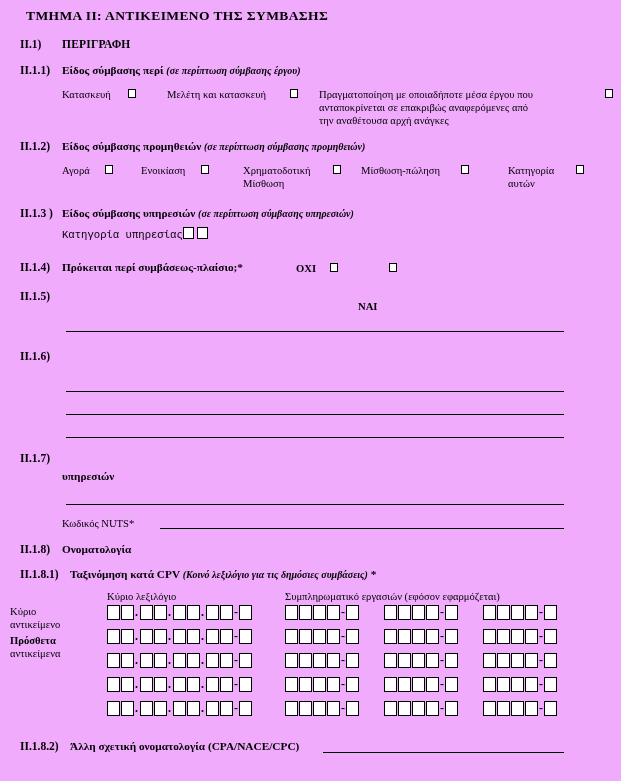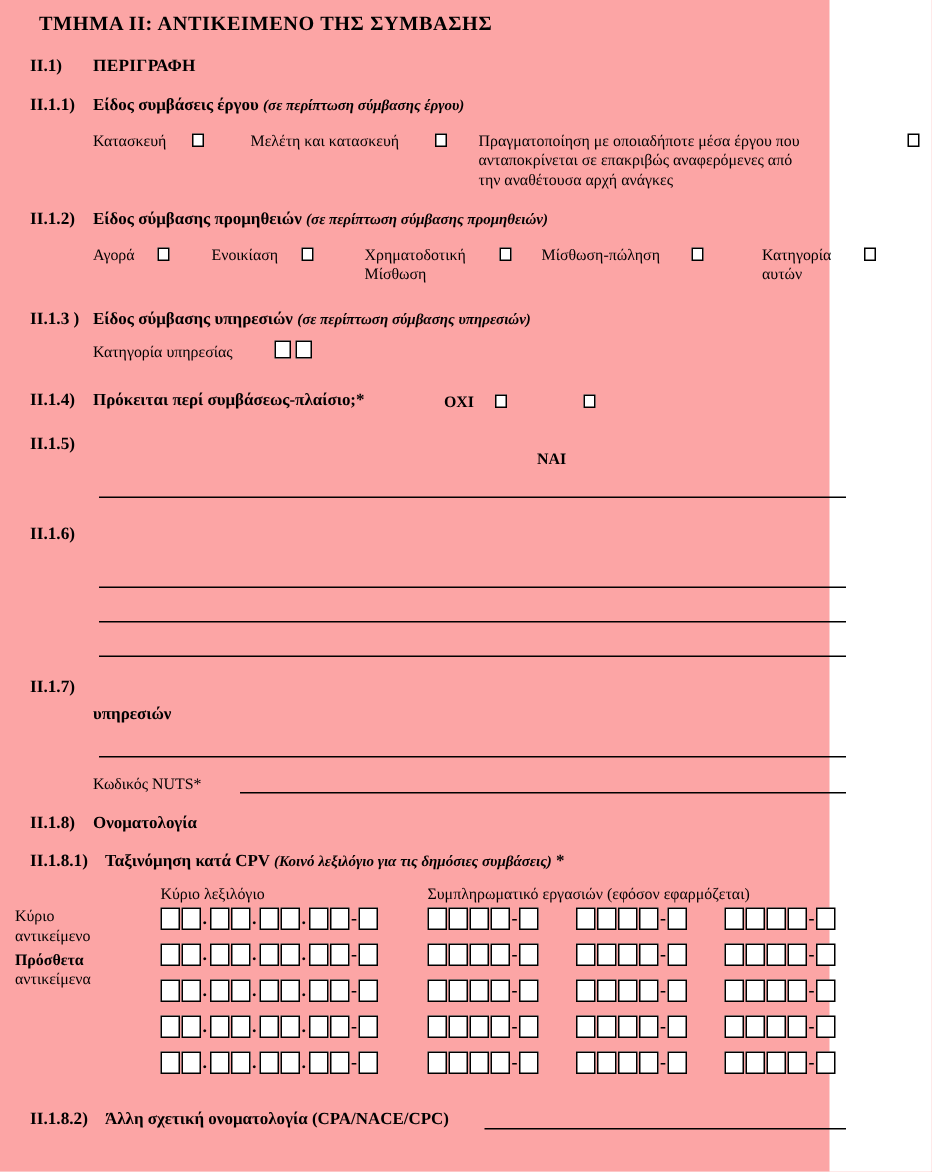--- a/index.html
+++ b/index.html
@@ -10,23 +10,23 @@
   body {
     width: 621px;
     height: 781px;
     position: relative;
     font-family: "Liberation Serif", "DejaVu Serif", serif;
     color: #000000;
     overflow: hidden;
   }
   .page {
     position: relative;
-    width: 553px;
+    width: 621px;
     height: 781px;
-    background: #fca5a5;
+    background: #f0abfc;
   }
 
   
   .bold   { font-weight: bold; }
 
   .doc-title {
     position: absolute;
     left: 26px; top: 8px;
     font-size: 13.5px;
     font-weight: bold;
@@ -110,21 +110,21 @@
 
 <div class="page">
 
   <div class="doc-title">ΤΜΗΜΑ ΙΙ: ΑΝΤΙΚΕΙΜΕΝΟ ΤΗΣ ΣΥΜΒΑΣΗΣ</div>
 
   <div class="sec-num" style="left:20px; top:38px;">ΙΙ.1)</div>
   <div class="sec-label smallcaps" style="left:62px; top:38px;">ΠΕΡΙΓΡΑΦΗ</div>
 
   <div class="sec-num" style="left:20px; top:64px;">ΙΙ.1.1)</div>
   <div class="qtext" style="left:62px; top:64px;">
-    <span>Είδος συμβάσεις έργου</span>
+    <span>Είδος σύμβασης περί</span>
     <span class="note">(σε περίπτωση σύμβασης έργου)</span>
   </div>
 
   <div class="opt" style="left:62px; top:88px;">Κατασκευή</div>
   <div class="cbox small" style="left:128px; top:89px;"></div>
 
   <div class="opt" style="left:167px; top:88px;">Μελέτη και κατασκευή</div>
   <div class="cbox small" style="left:290px; top:89px;"></div>
 
   <div class="opt" style="left:319px; top:88px; width:280px;">Πραγματοποίηση με οποιαδήποτε μέσα έργου που</div>
@@ -154,21 +154,21 @@
   <div class="opt" style="left:508px; top:164px;">Κατηγορία</div>
   <div class="opt" style="left:508px; top:177px;">αυτών</div>
   <div class="cbox small" style="left:576px; top:165px;"></div>
 
   <div class="sec-num" style="left:20px; top:207px;">ΙΙ.1.3 )</div>
   <div class="qtext" style="left:62px; top:207px;">
     <span>Είδος σύμβασης υπηρεσιών</span>
     <span class="note">(σε περίπτωση σύμβασης υπηρεσιών)</span>
   </div>
 
-  <div class="opt" style="left:62px; top:229px;">Κατηγορία υπηρεσίας</div>
+  <div class="opt" style="left:62px; top:229px;font-family:Liberation Mono, monospace;">Κατηγορία υπηρεσίας</div>
   <div class="cbox med" style="left:183px; top:227px;"></div>
   <div class="cbox med" style="left:197px; top:227px;"></div>
 
   <div class="sec-num" style="left:20px; top:261px;">ΙΙ.1.4)</div>
   <div class="qtext" style="left:62px; top:261px;">Πρόκειται περί συμβάσεως-πλαίσιο;*</div>
   <div class="opt bold" style="left:296px; top:262px;">ΟΧΙ</div>
   <div class="cbox small" style="left:330px; top:263px;"></div>
   <div class="opt bold" style="left:358px; top:262px;margin-top:38px;">ΝΑΙ</div>
   <div class="cbox small" style="left:389px; top:263px;"></div>
 

